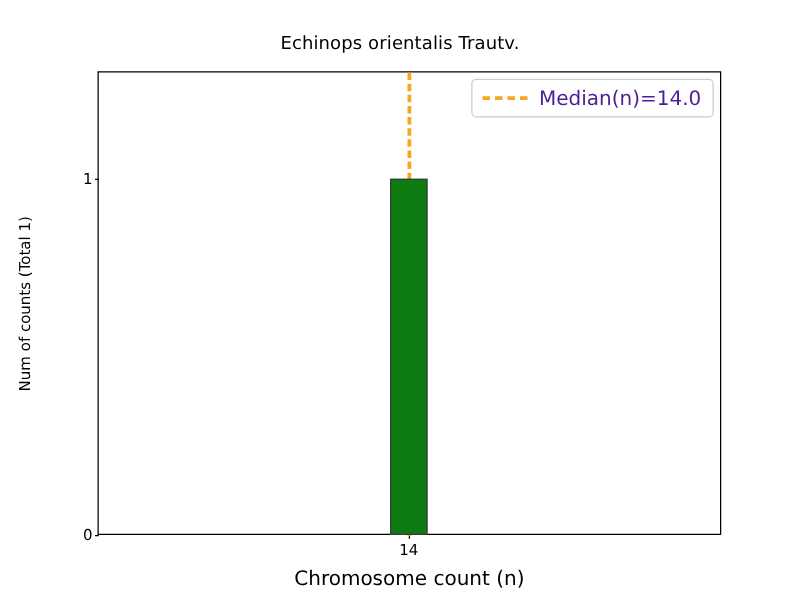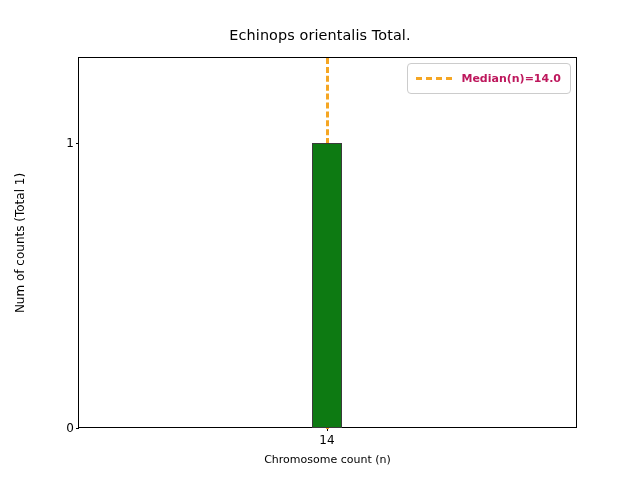--- a/index.html
+++ b/index.html
@@ -88,21 +88,21 @@
     white-space: nowrap;
   }
 
   
   #xlabel {
     position: absolute;
     left: 78px;
     top: 453px;
     width: 499px;
     text-align: center;
-    font-size: 11px;
+    font-size: 16px;
     color: #000000;
   }
   #ylabel {
     position: absolute;
     left: 0px;
     top: 57px;
     width: 40px;
     height: 371px;
     display: flex;
     align-items: center;
@@ -136,32 +136,31 @@
     width: 36px;
     height: 0;
     border-top: 3.2px dashed #f5a623;
     margin-right: 9px;
     flex: 0 0 auto;
   }
   .legend-handle.blank {
     border-top-color: transparent;
   }
   .legend-label {
-    font-size: 11px;
-    color: #be185d;
+    font-size: 16px;
+    color: #4c1d95;
     white-space: nowrap;
-    font-weight: bold;
   }
 </style>
 </head>
 <body>
 
 <div id="figure">
 
-  <div id="chart-title">Echinops orientalis Total.</div>
+  <div id="chart-title">Echinops orientalis Trautv.</div>
 
   <div id="ylabel">
     <span>Num of counts  (Total 1)</span>
   </div>
 
   <div id="plot-area">
 
     <div class="ytick-mark" style="top:369.9px;"></div>
     <div class="ytick-label" style="top:369.9px;">0</div>
 

